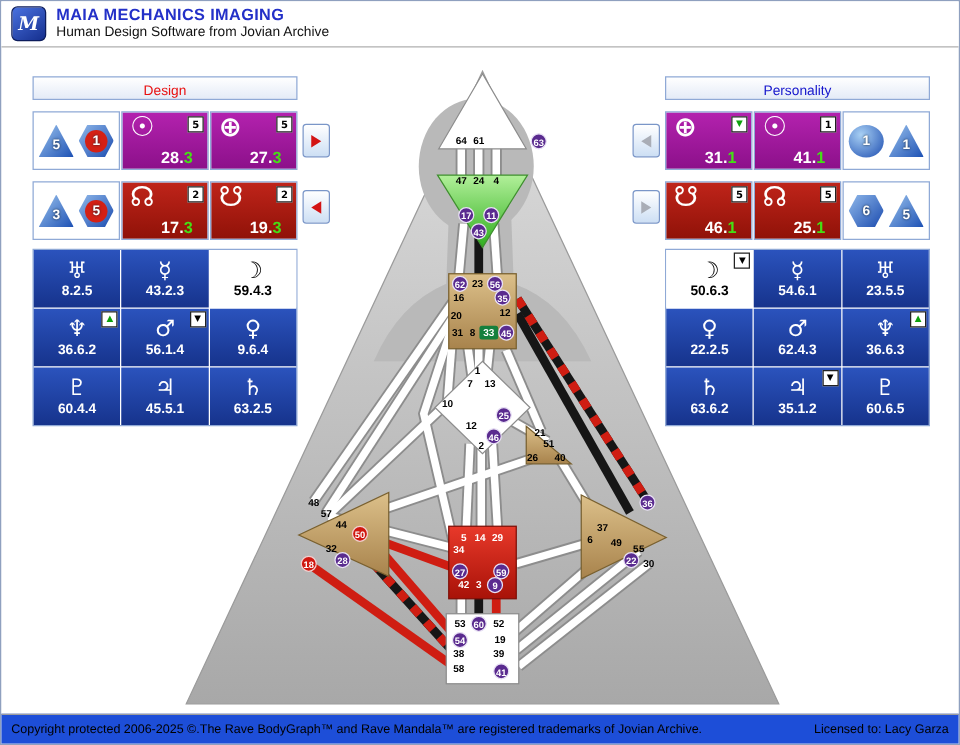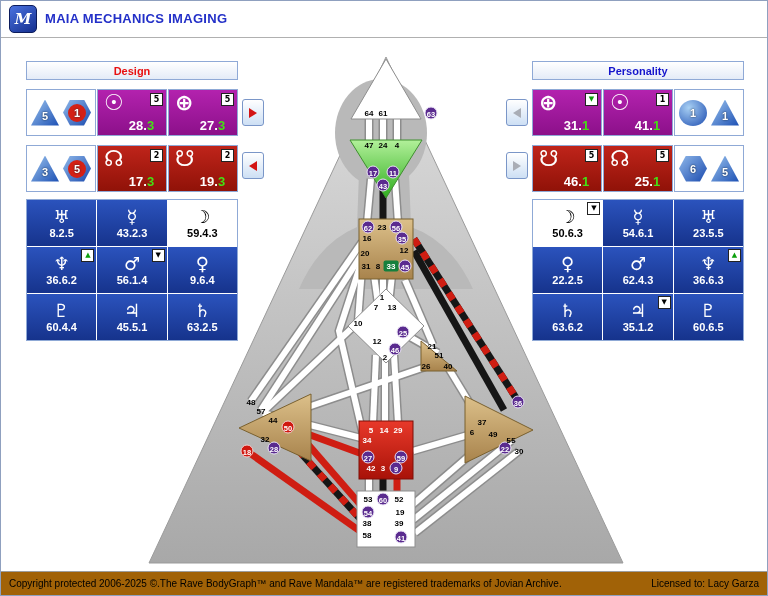--- a/index.html
+++ b/index.html
@@ -8,38 +8,38 @@
   
   header{position:absolute;top:0;left:0;right:0;height:37px;border-bottom:1px solid #b0b0b0;
          display:flex;align-items:center;gap:8px;padding:0 8px;background:#fff;z-index:4;box-sizing:border-box;}
   .logo{width:26px;height:26px;border-radius:5px;border:1px solid #0c1c5c;
         background:linear-gradient(145deg,#4a72e0,#152f8e);color:#fff;display:flex;align-items:center;
         justify-content:center;font:bold italic 15px "DejaVu Serif",serif;}
   .titles{display:flex;flex-direction:column;line-height:1.15;}
   .app-title{color:#2330c8;font-weight:bold;font-size:13px;letter-spacing:.3px;}
   .app-subtitle{font-size:11px;color:#111;}
   
-  footer{position:absolute;left:0;right:0;bottom:0;height:23px;border-top:1px solid #9d9d9d;background:#a16207;
+  footer{position:absolute;left:0;right:0;bottom:0;height:23px;border-top:1px solid #9d9d9d;background:#1d4ed8;
          display:flex;justify-content:space-between;align-items:center;padding:0 8px;font-size:10px;color:#000;z-index:4;}
   
   #bodygraph-svg{position:absolute;inset:0;z-index:0;}
   #gates{position:absolute;inset:0;z-index:1;pointer-events:none;}
   .gate{position:absolute;transform:translate(-50%,-50%);font:bold 8px "Liberation Sans",sans-serif;color:#000;white-space:nowrap;}
   .gate.white{color:#fff;}
   .gate.purple,.gate.red{width:13px;height:13px;border-radius:50%;color:#fff;text-align:center;
         line-height:13px;font-size:7.5px;box-sizing:border-box;border:1px solid #e9e2f5;}
   .gate.purple{background:#5a2b8f;}
   .gate.red{background:#d01810;border-color:#f2cfcf;}
   .gate.blackbox{background:#15803d;color:#fff;padding:1px 3px;border-radius:2px;}
   
   .panel{position:absolute;top:60px;width:212px;z-index:2;}
   .panel.design{left:25px;}
   .panel.personality{left:531px;}
   .panel-header{height:17px;border:1px solid #8fa9d6;background:linear-gradient(#ffffff,#e4ebf7);
-        display:flex;align-items:center;justify-content:center;font-size:11px;font-weight:bold;}
+        display:flex;align-items:flex-end;justify-content:center;font-size:11px;font-weight:normal;}
   .panel.design .panel-header span{color:#e81010;}
   .panel.personality .panel-header span{color:#1515cc;}
   .prow{display:flex;margin-top:9px;height:47px;gap:1px;}
   .icon-box{width:70px;box-sizing:border-box;border:1px solid #8fa9d6;background:#fff;
         display:flex;align-items:center;justify-content:center;gap:4px;}
   .ic{width:28px;height:26px;position:relative;display:flex;align-items:center;justify-content:center;
       color:#fff;font-weight:bold;font-size:11px;text-shadow:0 0 2px #123;}
   .ic span{position:relative;z-index:1;}
   .ic-tri{clip-path:polygon(50% 0,100% 100%,0 100%);background:linear-gradient(135deg,#9cc4ee,#1c50b4);}
   .ic-tri span{margin-top:7px;}
@@ -82,20 +82,21 @@
 <body>
 
 <div class="window">
 
   <header>
     <div class="logo">
       <span>M</span>
     </div>
     <div class="titles">
       <div class="app-title">MAIA MECHANICS IMAGING</div>
+      <div class="app-subtitle">Human Design Software from Jovian Archive</div>
     </div>
   </header>
 
   <svg id="bodygraph-svg" viewBox="0 0 768 596" width="768" height="596">
     <defs>
       <linearGradient id="triGrad" x1="0" y1="0" x2="0" y2="1">
         <stop offset="0" stop-color="#dedede"></stop>
           <stop offset="1" stop-color="#a8a8a8"></stop>
       </linearGradient>
       <linearGradient id="greenGrad" x1="0" y1="0" x2="0" y2="1">

